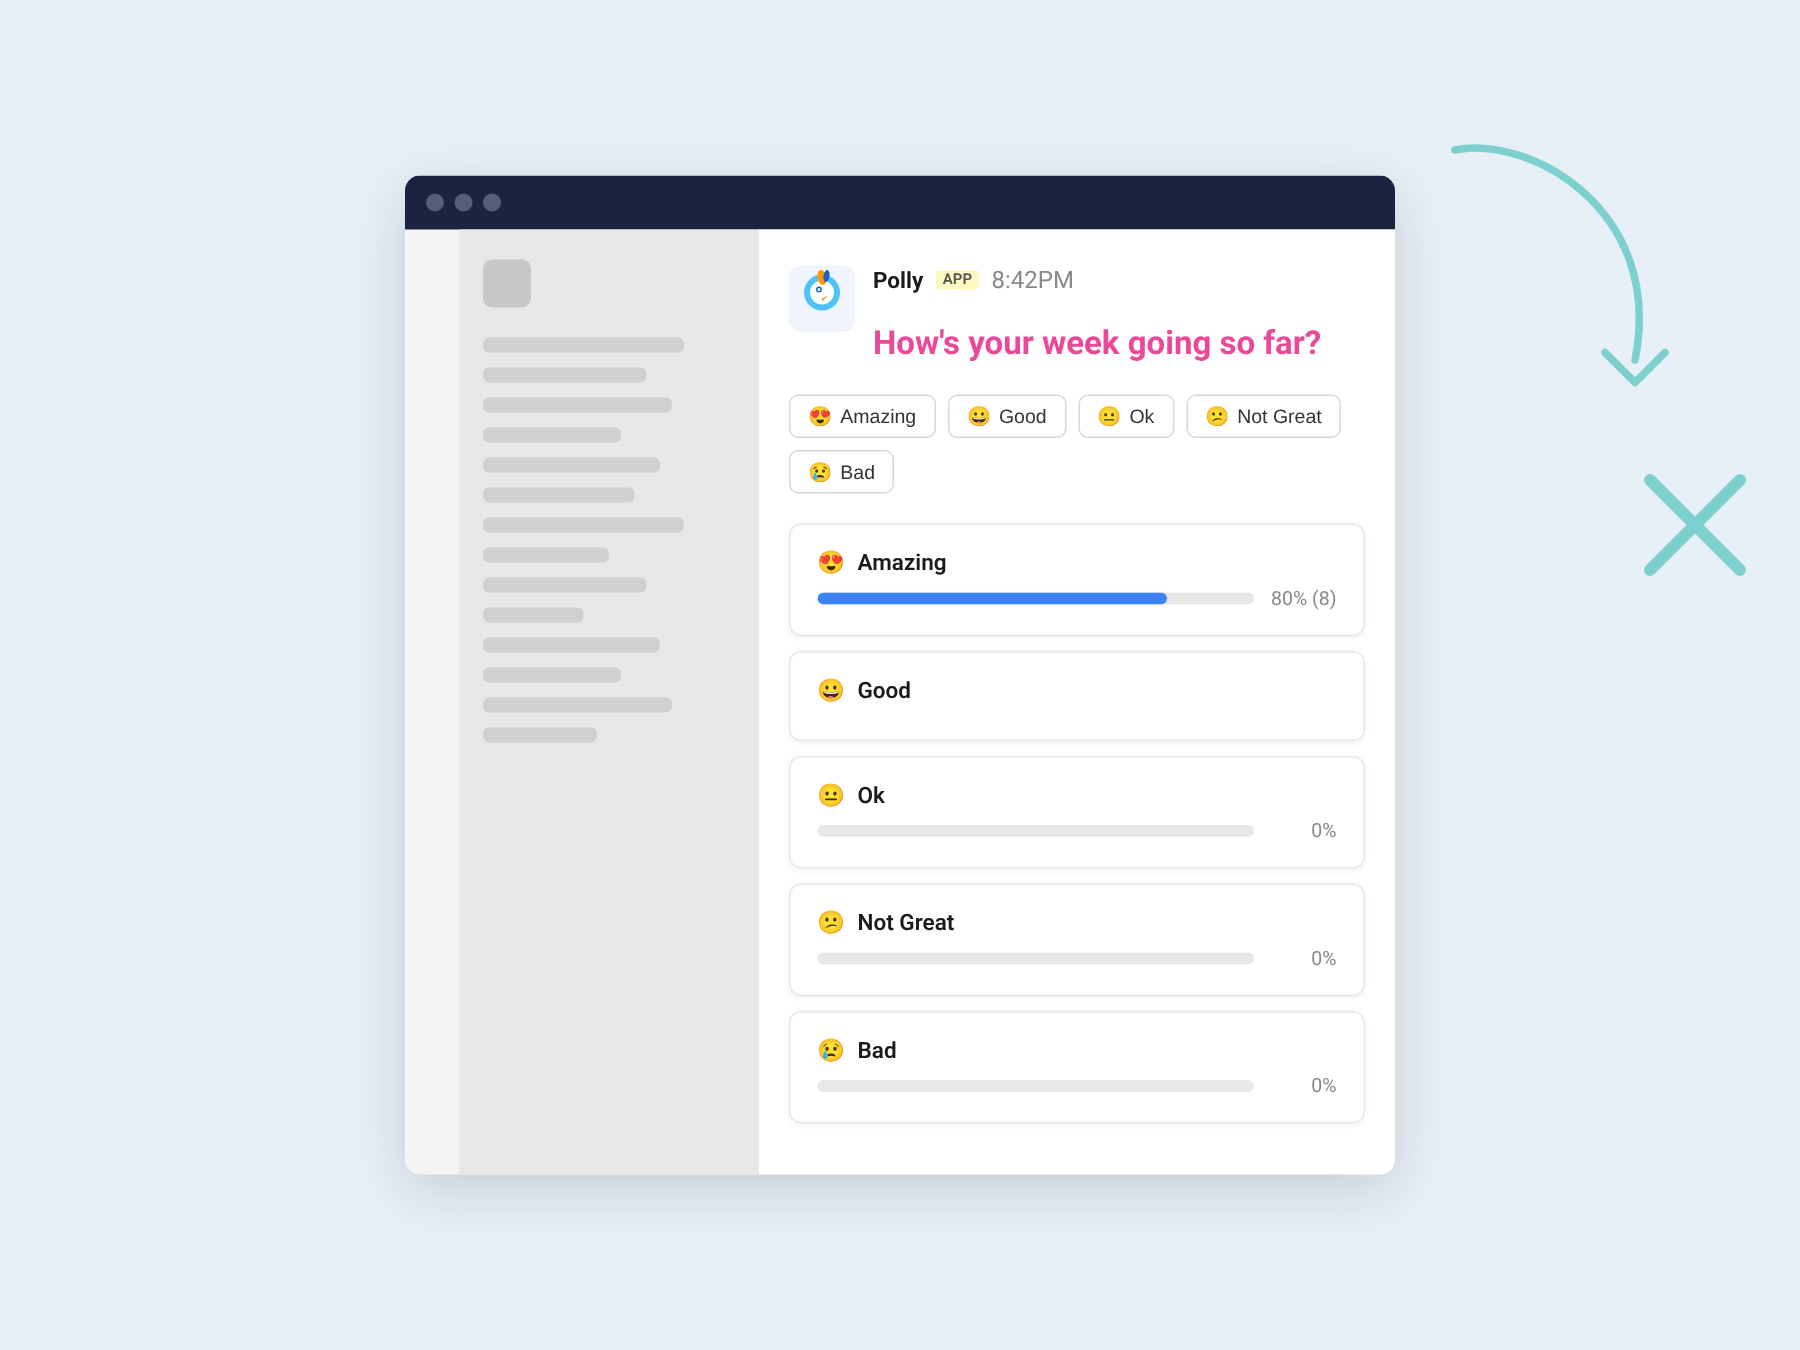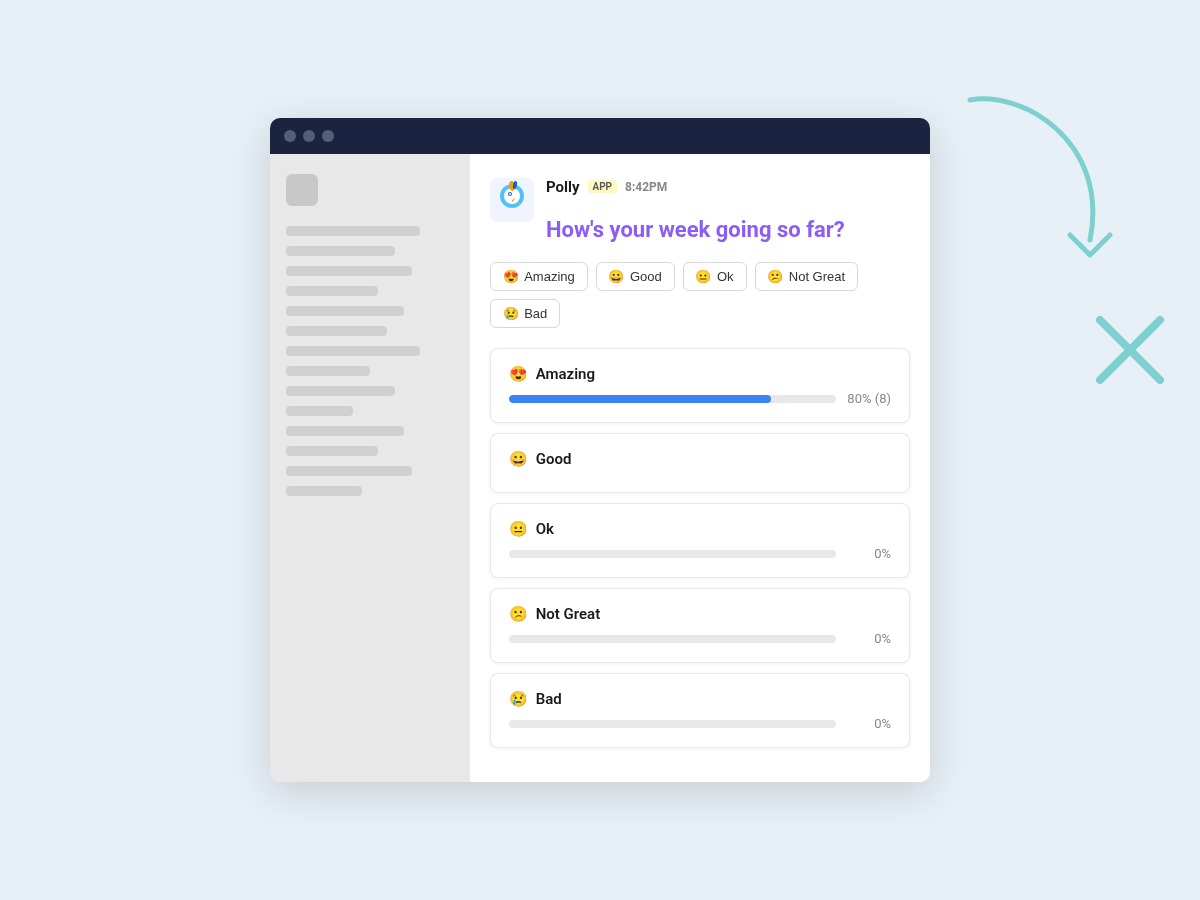--- a/index.html
+++ b/index.html
@@ -40,20 +40,21 @@
     .title-bar-dot {
       width: 12px;
       height: 12px;
       border-radius: 50%;
       background: #555e77;
     }
 
     .app-body {
       display: flex;
       flex: 1;
+      padding-left: 36px;
     }
 
     .sidebar {
       width: 200px;
       background: #e8e8e8;
       padding: 20px 16px;
       display: flex;
       flex-direction: column;
       gap: 10px;
     }
@@ -121,29 +122,28 @@
       background: #fef9c3;
       color: #555;
       font-size: 10px;
       font-weight: 600;
       padding: 1px 5px;
       border-radius: 3px;
       text-transform: uppercase;
     }
 
     .message-time {
-      font-size: 12px;
+      font-size: 16px;
       color: #888;
-      font-weight: bold;
     }
 
     .message-question {
       font-size: 22px;
       font-weight: 700;
-      color: #8b5cf6;
+      color: #ec4899;
       line-height: 1.3;
       margin-top: 16px;
     }
 
     .poll-options-row {
       display: flex;
       gap: 8px;
       flex-wrap: wrap;
       margin-bottom: 20px;
     }

